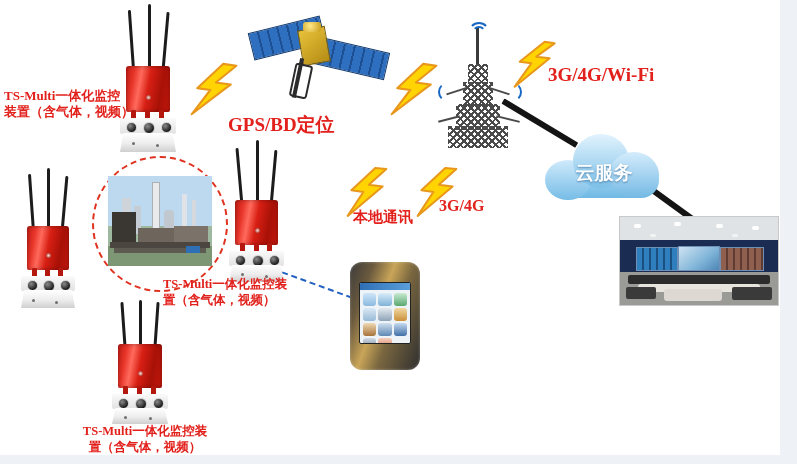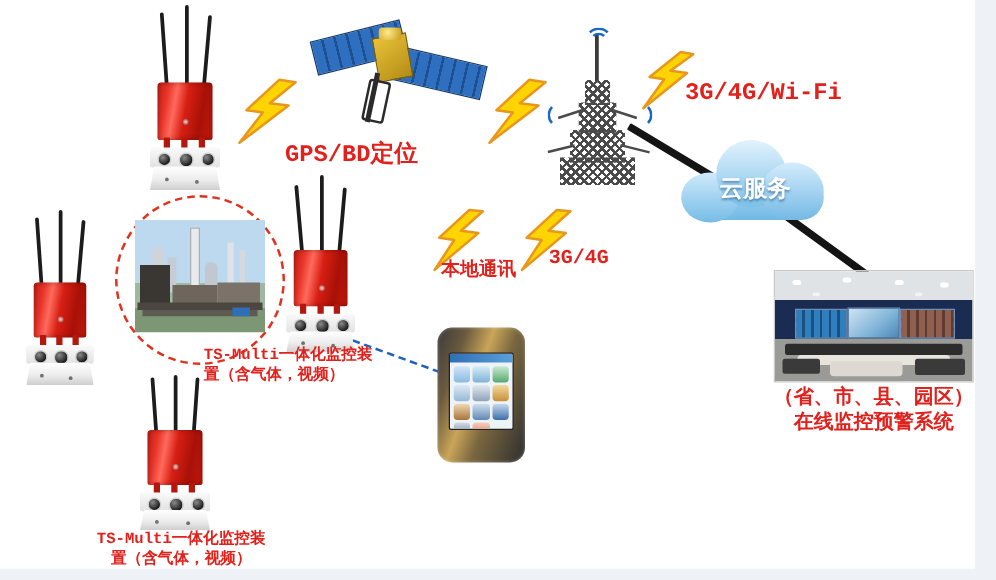--- a/index.html
+++ b/index.html
@@ -9,21 +9,21 @@
     font-family:"Liberation Sans","DejaVu Sans",sans-serif;
     overflow:hidden;
   }
   #stage{
     position:relative;
     width:780px;height:455px;
     background:#ffffff;
     overflow:hidden;
   }
   .lbl{position:absolute;color:#e2211c;font-weight:bold;line-height:1.25;white-space:pre;}
-  .lbl.cn{font-family:Liberation Mono, monospace;}
+  .lbl.cn{font-family:Liberation Serif, serif;}
   .ctr{text-align:center;}
 
   
   .device{position:absolute;}
   .dev-ant{position:absolute;background:#1c1c1c;border-radius:2px;}
   .dev-body{
     position:absolute;
     background:linear-gradient(100deg,#c21b12 0%,#e8352a 18%,#ff6a5c 32%,#d81f14 50%,#a81107 76%,#c4180d 100%);
     border-radius:3px 3px 2px 2px;
     box-shadow:inset 0 0 4px rgba(0,0,0,.35);
@@ -181,21 +181,21 @@
       <polygon points="34,2 8,26 21,28 4,54 42,22 27,20 46,3" fill="#ffd400" stroke="#e8971c" stroke-width="2.2" stroke-linejoin="round"></polygon>
     </svg>
   </div>
 
   <div class="bolt" style="left:414px;top:166px;width:46px;height:52px;">
     <svg viewBox="0 0 50 56" width="46" height="52">
       <polygon points="34,2 8,26 21,28 4,54 42,22 27,20 46,3" fill="#ffd400" stroke="#e8971c" stroke-width="2.2" stroke-linejoin="round"></polygon>
     </svg>
   </div>
 
-  <div id="cloud" style="left:543px;top:104px;width:122px;height:78px;">
+  <div id="cloud" style="left:543px;top:126px;width:122px;height:78px;">
     <div style="position:absolute;left:4px;top:36px;width:112px;height:36px;border-radius:20px;
                 background:linear-gradient(180deg,#bfe4f7,#6fb9e4);"></div>
     <div style="position:absolute;left:2px;top:34px;width:46px;height:40px;border-radius:50%;
                 background:linear-gradient(180deg,#cfeafb,#76bce6);"></div>
     <div style="position:absolute;left:30px;top:8px;width:56px;height:54px;border-radius:50%;
                 background:linear-gradient(180deg,#e2f3fd,#7cc0e8);"></div>
     <div style="position:absolute;left:66px;top:26px;width:50px;height:46px;border-radius:50%;
                 background:linear-gradient(180deg,#d4ecfc,#74b9e4);"></div>
     <div class="cloud-txt" style="left:0;top:34px;width:122px;text-align:center;font-size:19px;">云服务</div>
   </div>
@@ -279,20 +279,22 @@
     <div class="dev-neck" style="left:47px;top:106px;width:5px;height:12px;"></div>
     <div class="dev-ring" style="left:8px;top:114px;width:56px;height:16px;"></div>
     <div class="dev-port" style="left:14px;top:118px;width:9px;height:9px;"></div>
     <div class="dev-port" style="left:31px;top:118px;width:10px;height:10px;"></div>
     <div class="dev-port" style="left:49px;top:118px;width:9px;height:9px;"></div>
     <div class="dev-cone" style="left:8px;top:129px;width:56px;height:19px;
          clip-path:polygon(6% 0,94% 0,100% 100%,0% 100%);"></div>
     <div class="dev-dot" style="left:20px;top:138px;"></div>
     <div class="dev-dot" style="left:44px;top:140px;"></div>
   </div>
+  <div class="lbl cn" style="left:4px;top:88px;font-size:13px;">TS-Multi一体化监控
+装置（含气体，视频）</div>
 
   <div class="device" style="left:14px;top:168px;width:74px;height:140px;">
     <div class="dev-ant" style="left:16px;top:6px;width:3px;height:58px;transform:rotate(-4deg);"></div>
     <div class="dev-ant" style="left:33px;top:0px;width:3px;height:64px;"></div>
     <div class="dev-ant" style="left:49px;top:8px;width:3px;height:56px;transform:rotate(5deg);"></div>
     <div class="dev-body" style="left:13px;top:58px;width:42px;height:44px;"></div>
     <div class="dev-neck" style="left:18px;top:100px;width:5px;height:11px;"></div>
     <div class="dev-neck" style="left:31px;top:100px;width:5px;height:11px;"></div>
     <div class="dev-neck" style="left:44px;top:100px;width:5px;height:11px;"></div>
     <div class="dev-ring" style="left:7px;top:108px;width:54px;height:15px;"></div>
@@ -348,16 +350,14 @@
   <div class="lbl cn" style="left:228px;top:113px;font-size:19px;">GPS/BD定位</div>
 
   <div class="lbl cn" style="left:353px;top:208px;font-size:15px;">本地通讯</div>
 
   <div class="lbl cn" style="left:439px;top:196px;font-size:16px;">3G/4G</div>
 
   <div class="lbl cn" style="left:548px;top:63px;font-size:19px;">3G/4G/Wi-Fi</div>
 
 
 
-  <div class="lbl cn ctr" style="left:604px;top:308px;width:190px;font-size:16px;">（省、市、县、园区）
-在线监控预警系统</div>
 
 </div>
 
 </body></html>

